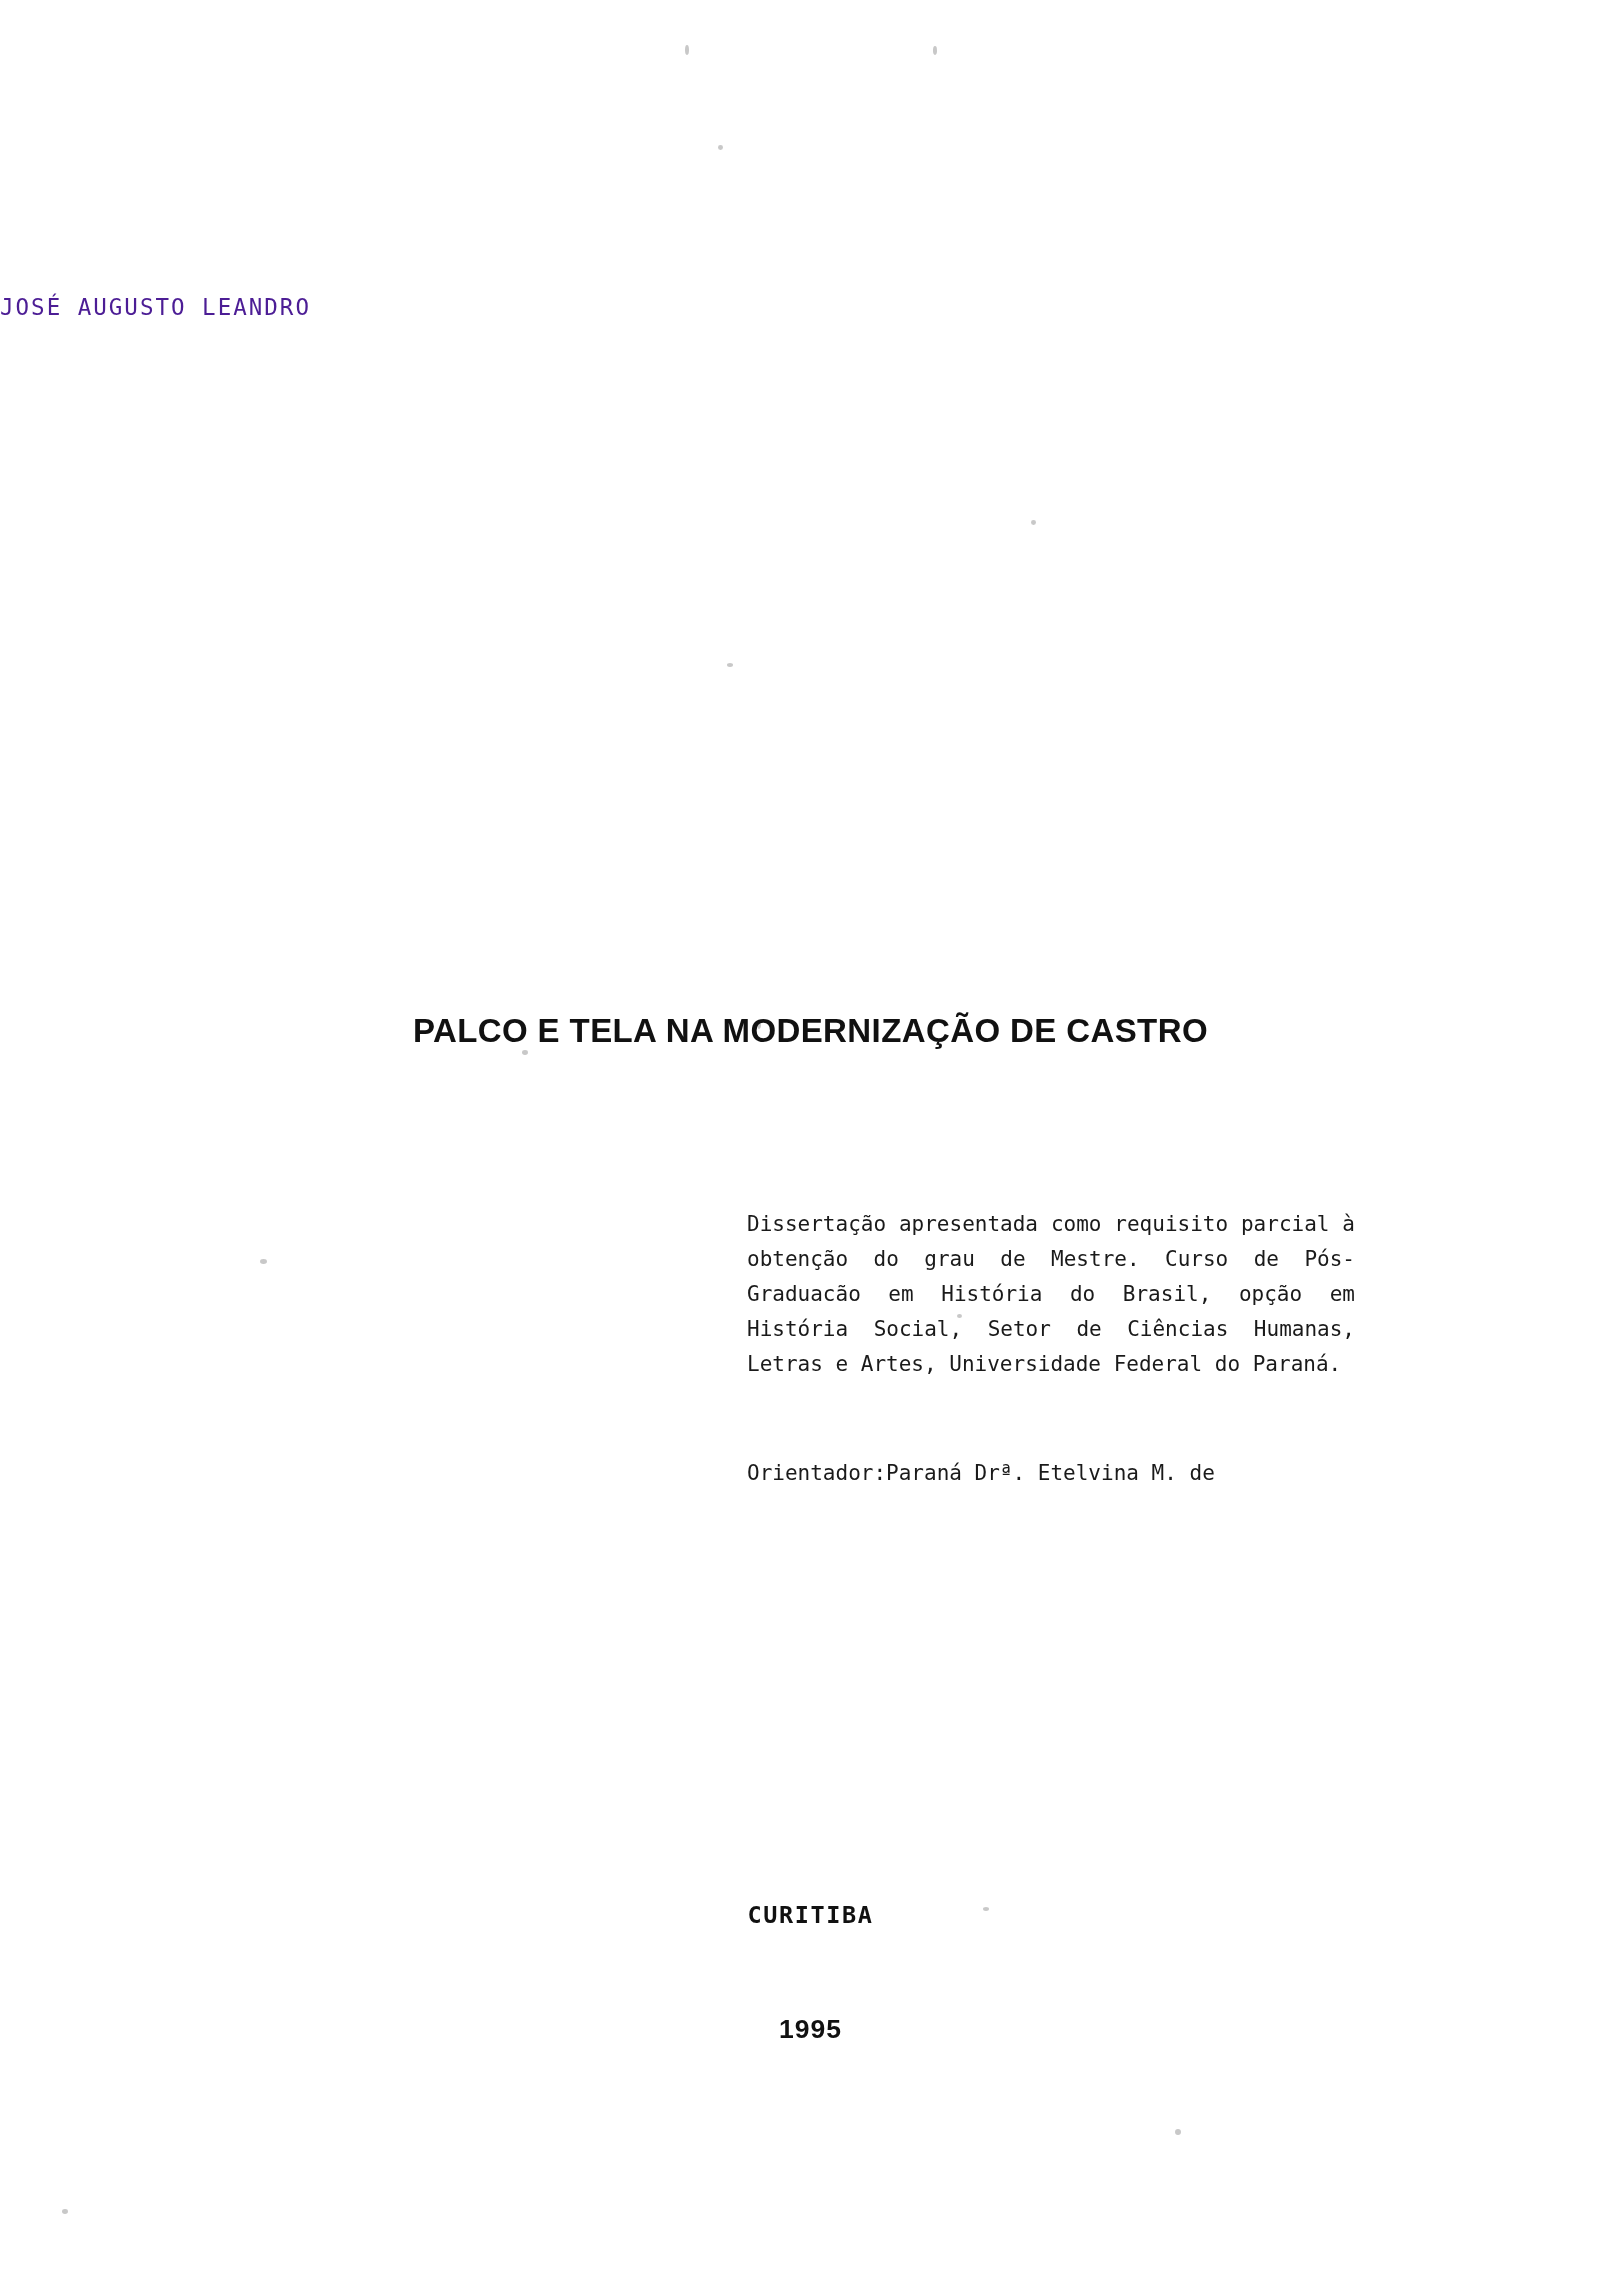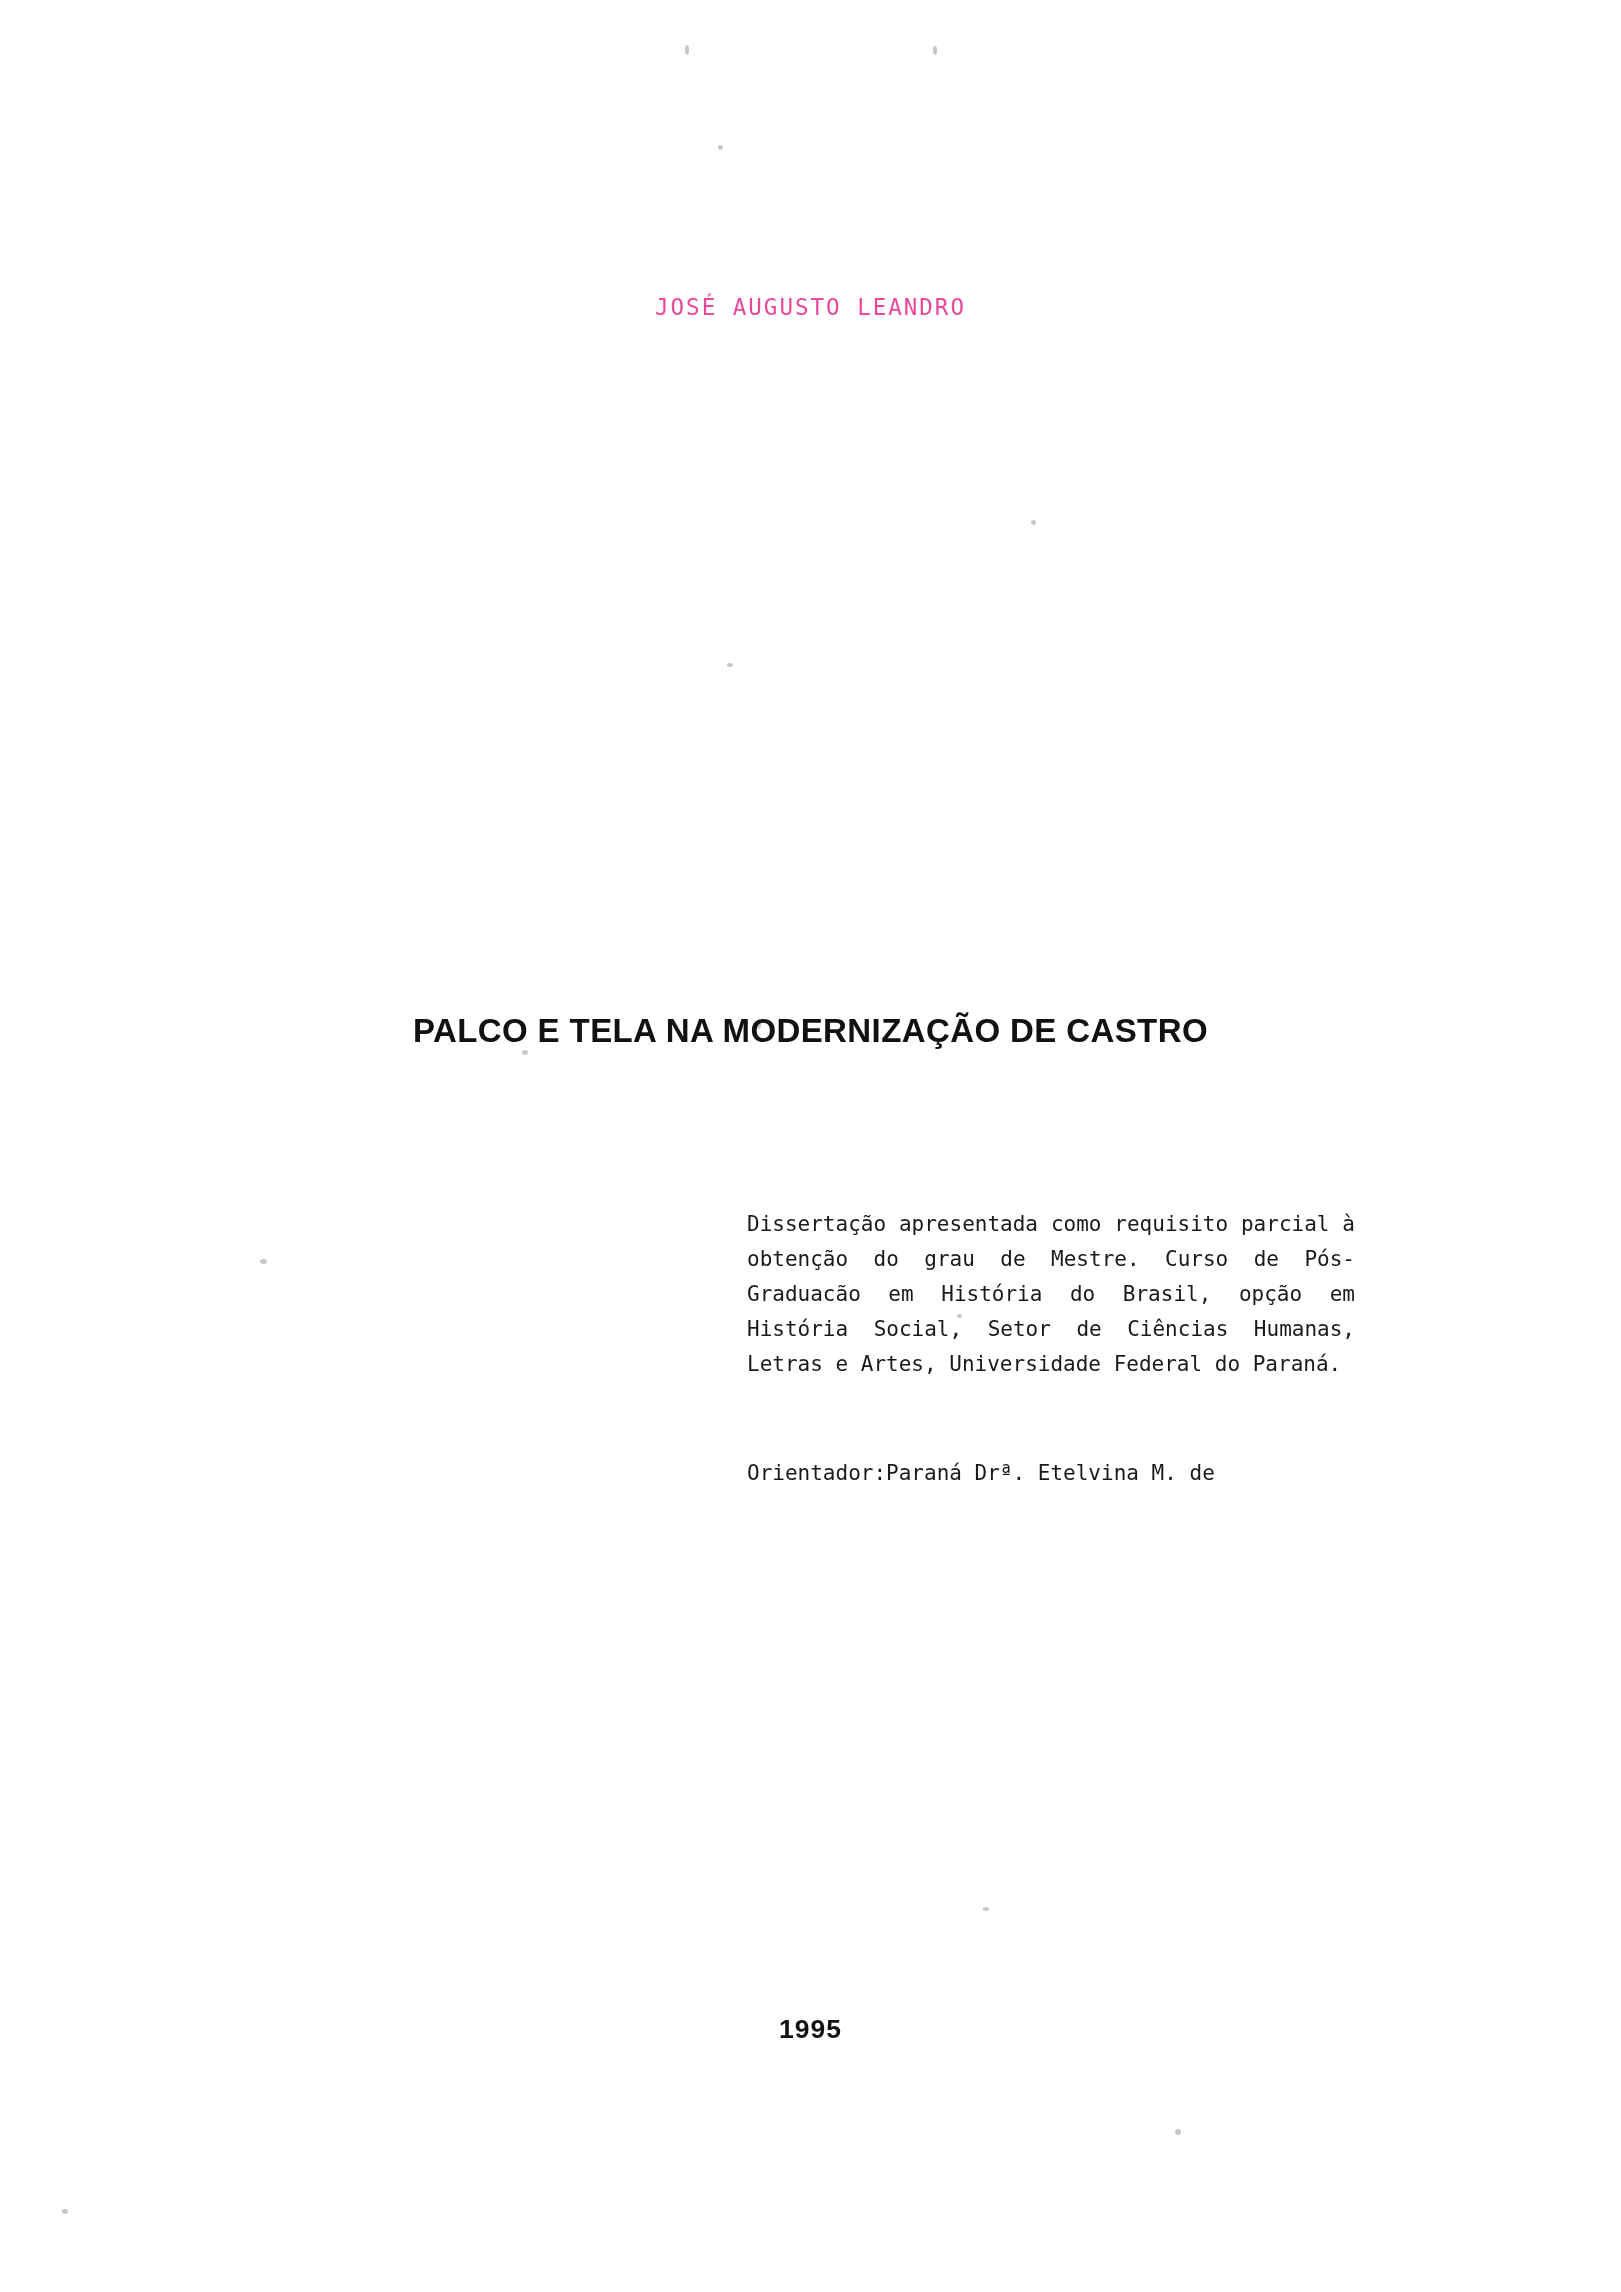--- a/index.html
+++ b/index.html
@@ -24,25 +24,24 @@
     background: #9a9a9a;
     border-radius: 50%;
     opacity: .55;
   }
 
   .author {
     position: absolute;
     left: 0;
     top: 294px;
     width: 100%;
-    text-align: center;
     font-family: "DejaVu Sans Mono", monospace;
     font-size: 22.5px;
     letter-spacing: 2px;
-    color: #ec4899;
+    color: #4c1d95;
     white-space: pre;
   }
 
   .doc-title {
     position: absolute;
     left: 0;
     top: 990px;
     width: 100%;
     text-align: center;
     font-family: "Liberation Sans", sans-serif;
@@ -132,17 +131,18 @@
   <h1 class="doc-title">PALCO E TELA NA MODERNIZAÇÃO DE CASTRO</h1>
 
   <div class="abstract-block">
     <p>Dissertação apresentada como requisito parcial à obtenção do grau de Mestre. Curso de Pós-Graduacão em História do Brasil, opção em História Social, Setor de Ciências Humanas, Letras e Artes, Universidade Federal do Paraná.</p>
   </div>
 
   <div class="advisor">
     <span>Orientador:Paraná Drª. Etelvina M. de</span>
   </div>
 
+  <div class="city">CURITIBA</div>
 
   <div class="year">1995</div>
 
 </div>
 
 
 </body></html>

